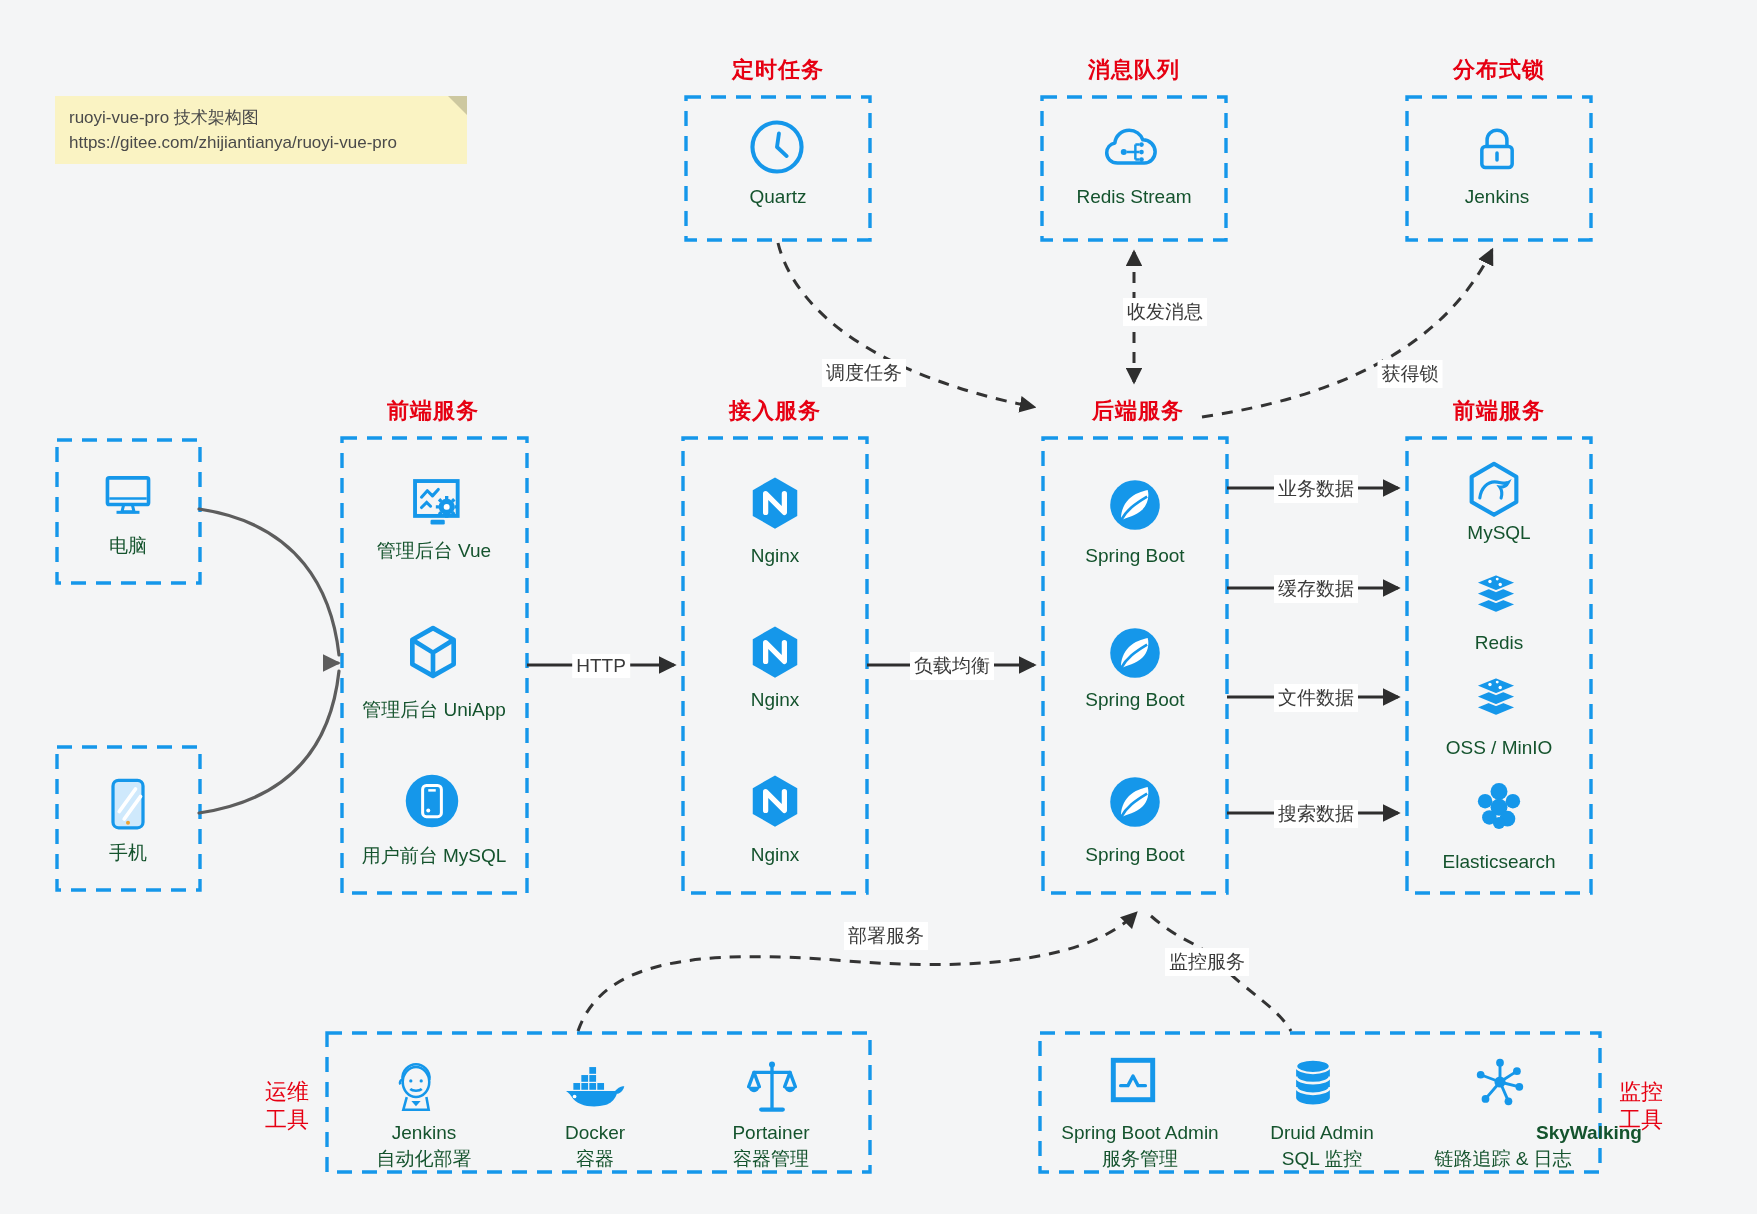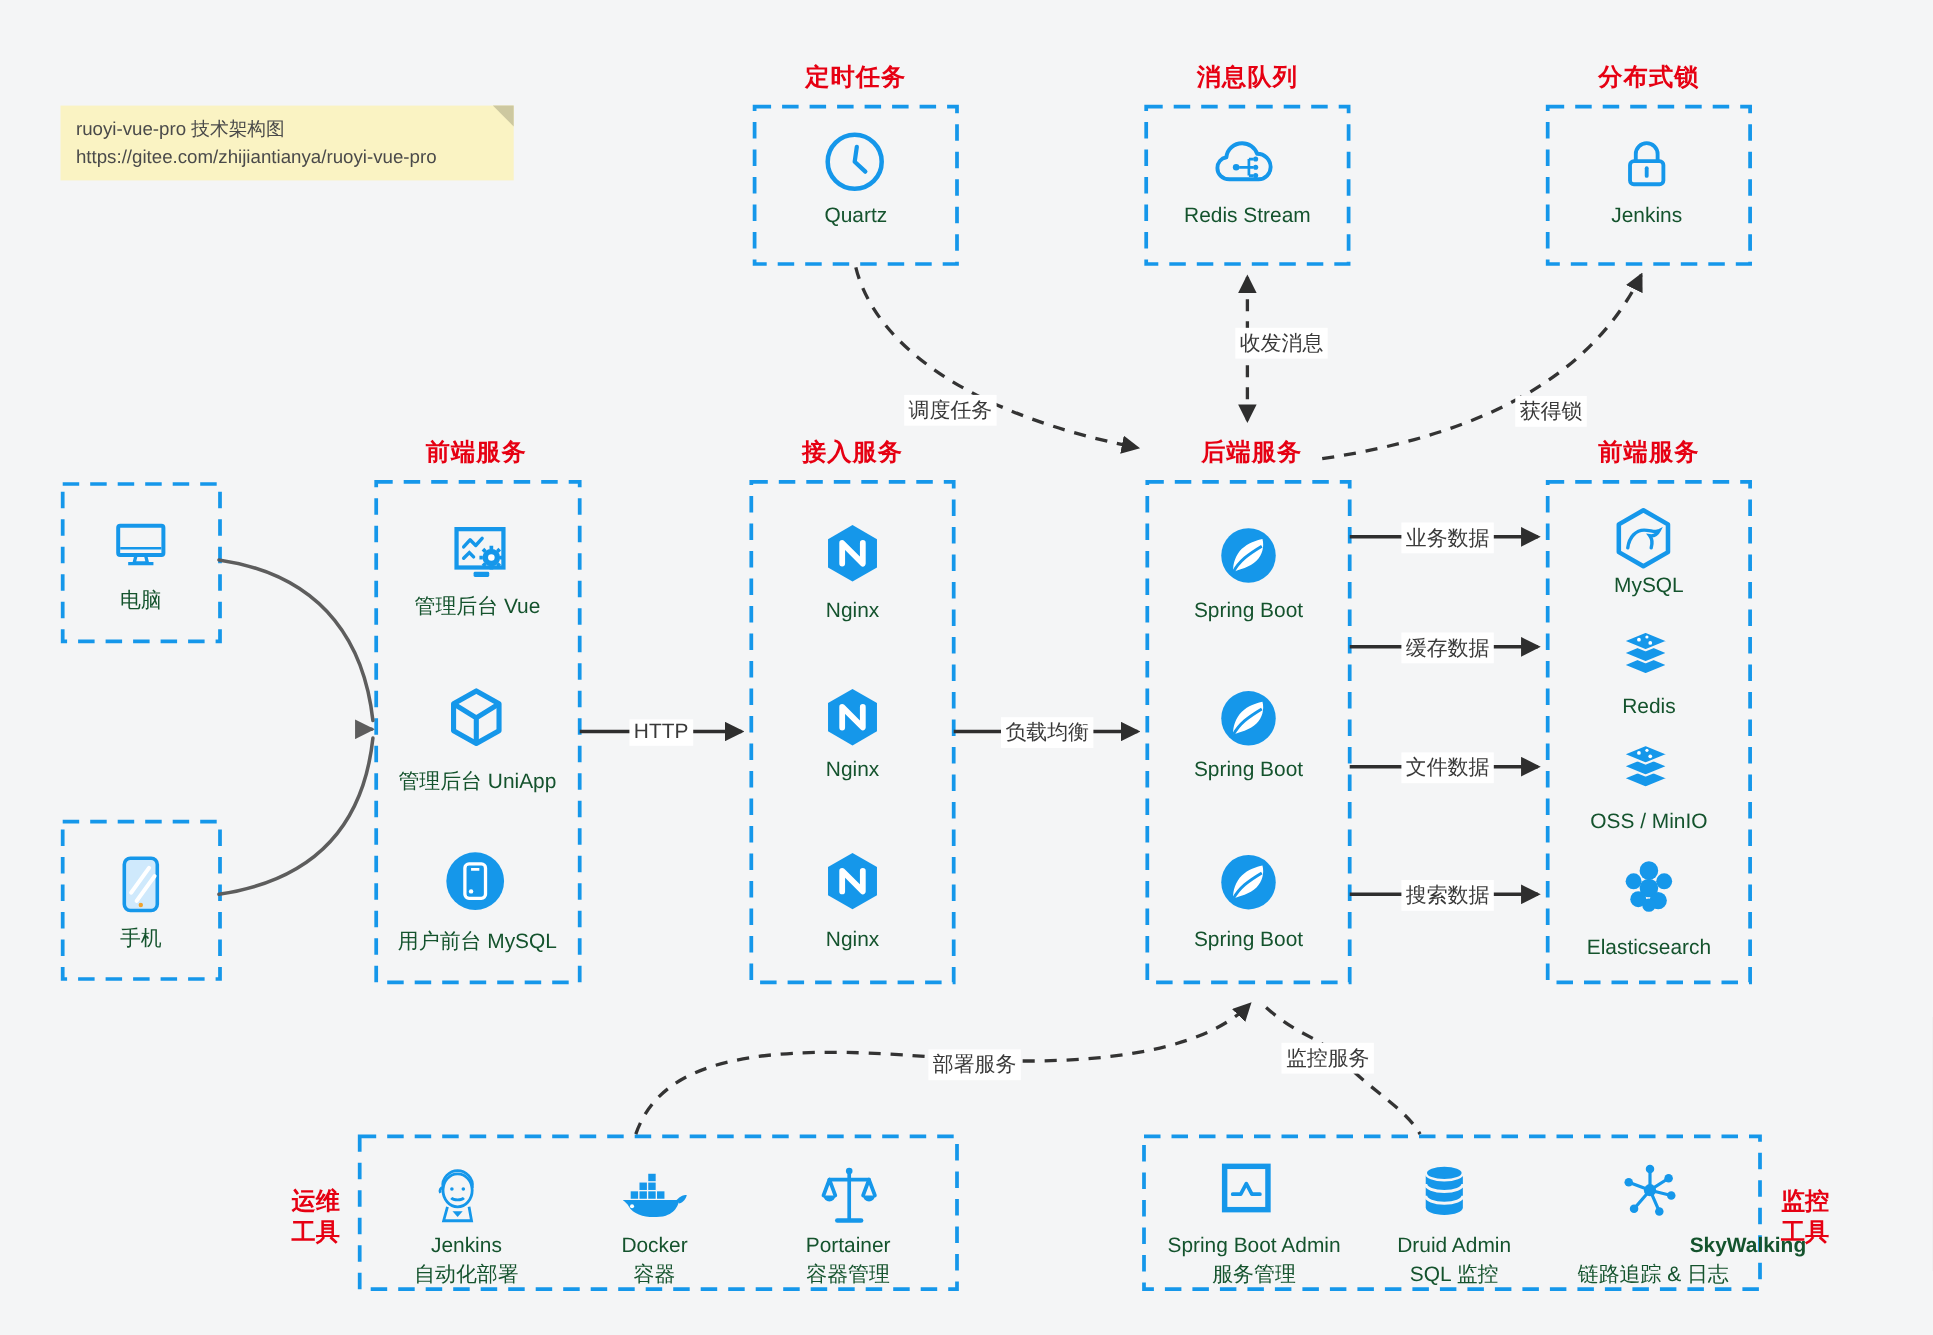--- a/index.html
+++ b/index.html
@@ -6,21 +6,21 @@
   .canvas{
     position:relative;width:1757px;height:1214px;overflow:hidden;
     background:#f4f5f6;
     font-family:"Liberation Sans","DejaVu Sans",sans-serif;
   }
   .layer{position:absolute;left:0;top:0;width:1757px;height:1214px;}
   .abs{position:absolute;transform:translate(-50%,-50%);}
   .gtitle{font-size:22px;font-weight:bold;color:#e60012;white-space:nowrap;letter-spacing:1px;}
   .nlabel{font-size:19px;color:#14532d;white-space:nowrap;}
   .elabel{font-size:19px;color:#3a3a3a;background:#ffffff;padding:1px 4px;white-space:nowrap;}
-  .slabel{font-size:22px;font-weight:bold;color:#e60012;text-align:center;line-height:28px;white-space:nowrap;}
+  .slabel{font-size:22px;font-weight:normal;color:#e60012;text-align:center;line-height:28px;white-space:nowrap;}
   .icon{line-height:0;}
   .note{
     position:absolute;left:55px;top:96px;width:412px;height:68px;box-sizing:border-box;
     background:#faf3c3;color:#4a4a4a;font-size:17px;line-height:25px;padding:9px 0 0 14px;
   }
   .note-fold{
     position:absolute;right:0;top:0;width:0;height:0;border-style:solid;
     border-width:0 19px 19px 0;border-color:transparent #cdc8a0 transparent transparent;
   }
 </style>
@@ -379,16 +379,16 @@
 
   <div class="abs elabel" style="left:601px;top:666px;">HTTP</div>
   <div class="abs elabel" style="left:952px;top:666px;">负载均衡</div>
   <div class="abs elabel" style="left:1316px;top:489px;">业务数据</div>
   <div class="abs elabel" style="left:1316px;top:589px;">缓存数据</div>
   <div class="abs elabel" style="left:1316px;top:698px;">文件数据</div>
   <div class="abs elabel" style="left:1316px;top:814px;">搜索数据</div>
   <div class="abs elabel" style="left:864px;top:373px;">调度任务</div>
   <div class="abs elabel" style="left:1165px;top:312px;">收发消息</div>
   <div class="abs elabel" style="left:1410px;top:374px;">获得锁</div>
-  <div class="abs elabel" style="left:886px;top:968px;">部署服务</div>
+  <div class="abs elabel" style="left:886px;top:936px;">部署服务</div>
   <div class="abs elabel" style="left:1207px;top:962px;">监控服务</div>
 
 </div>
 
 </body></html>

